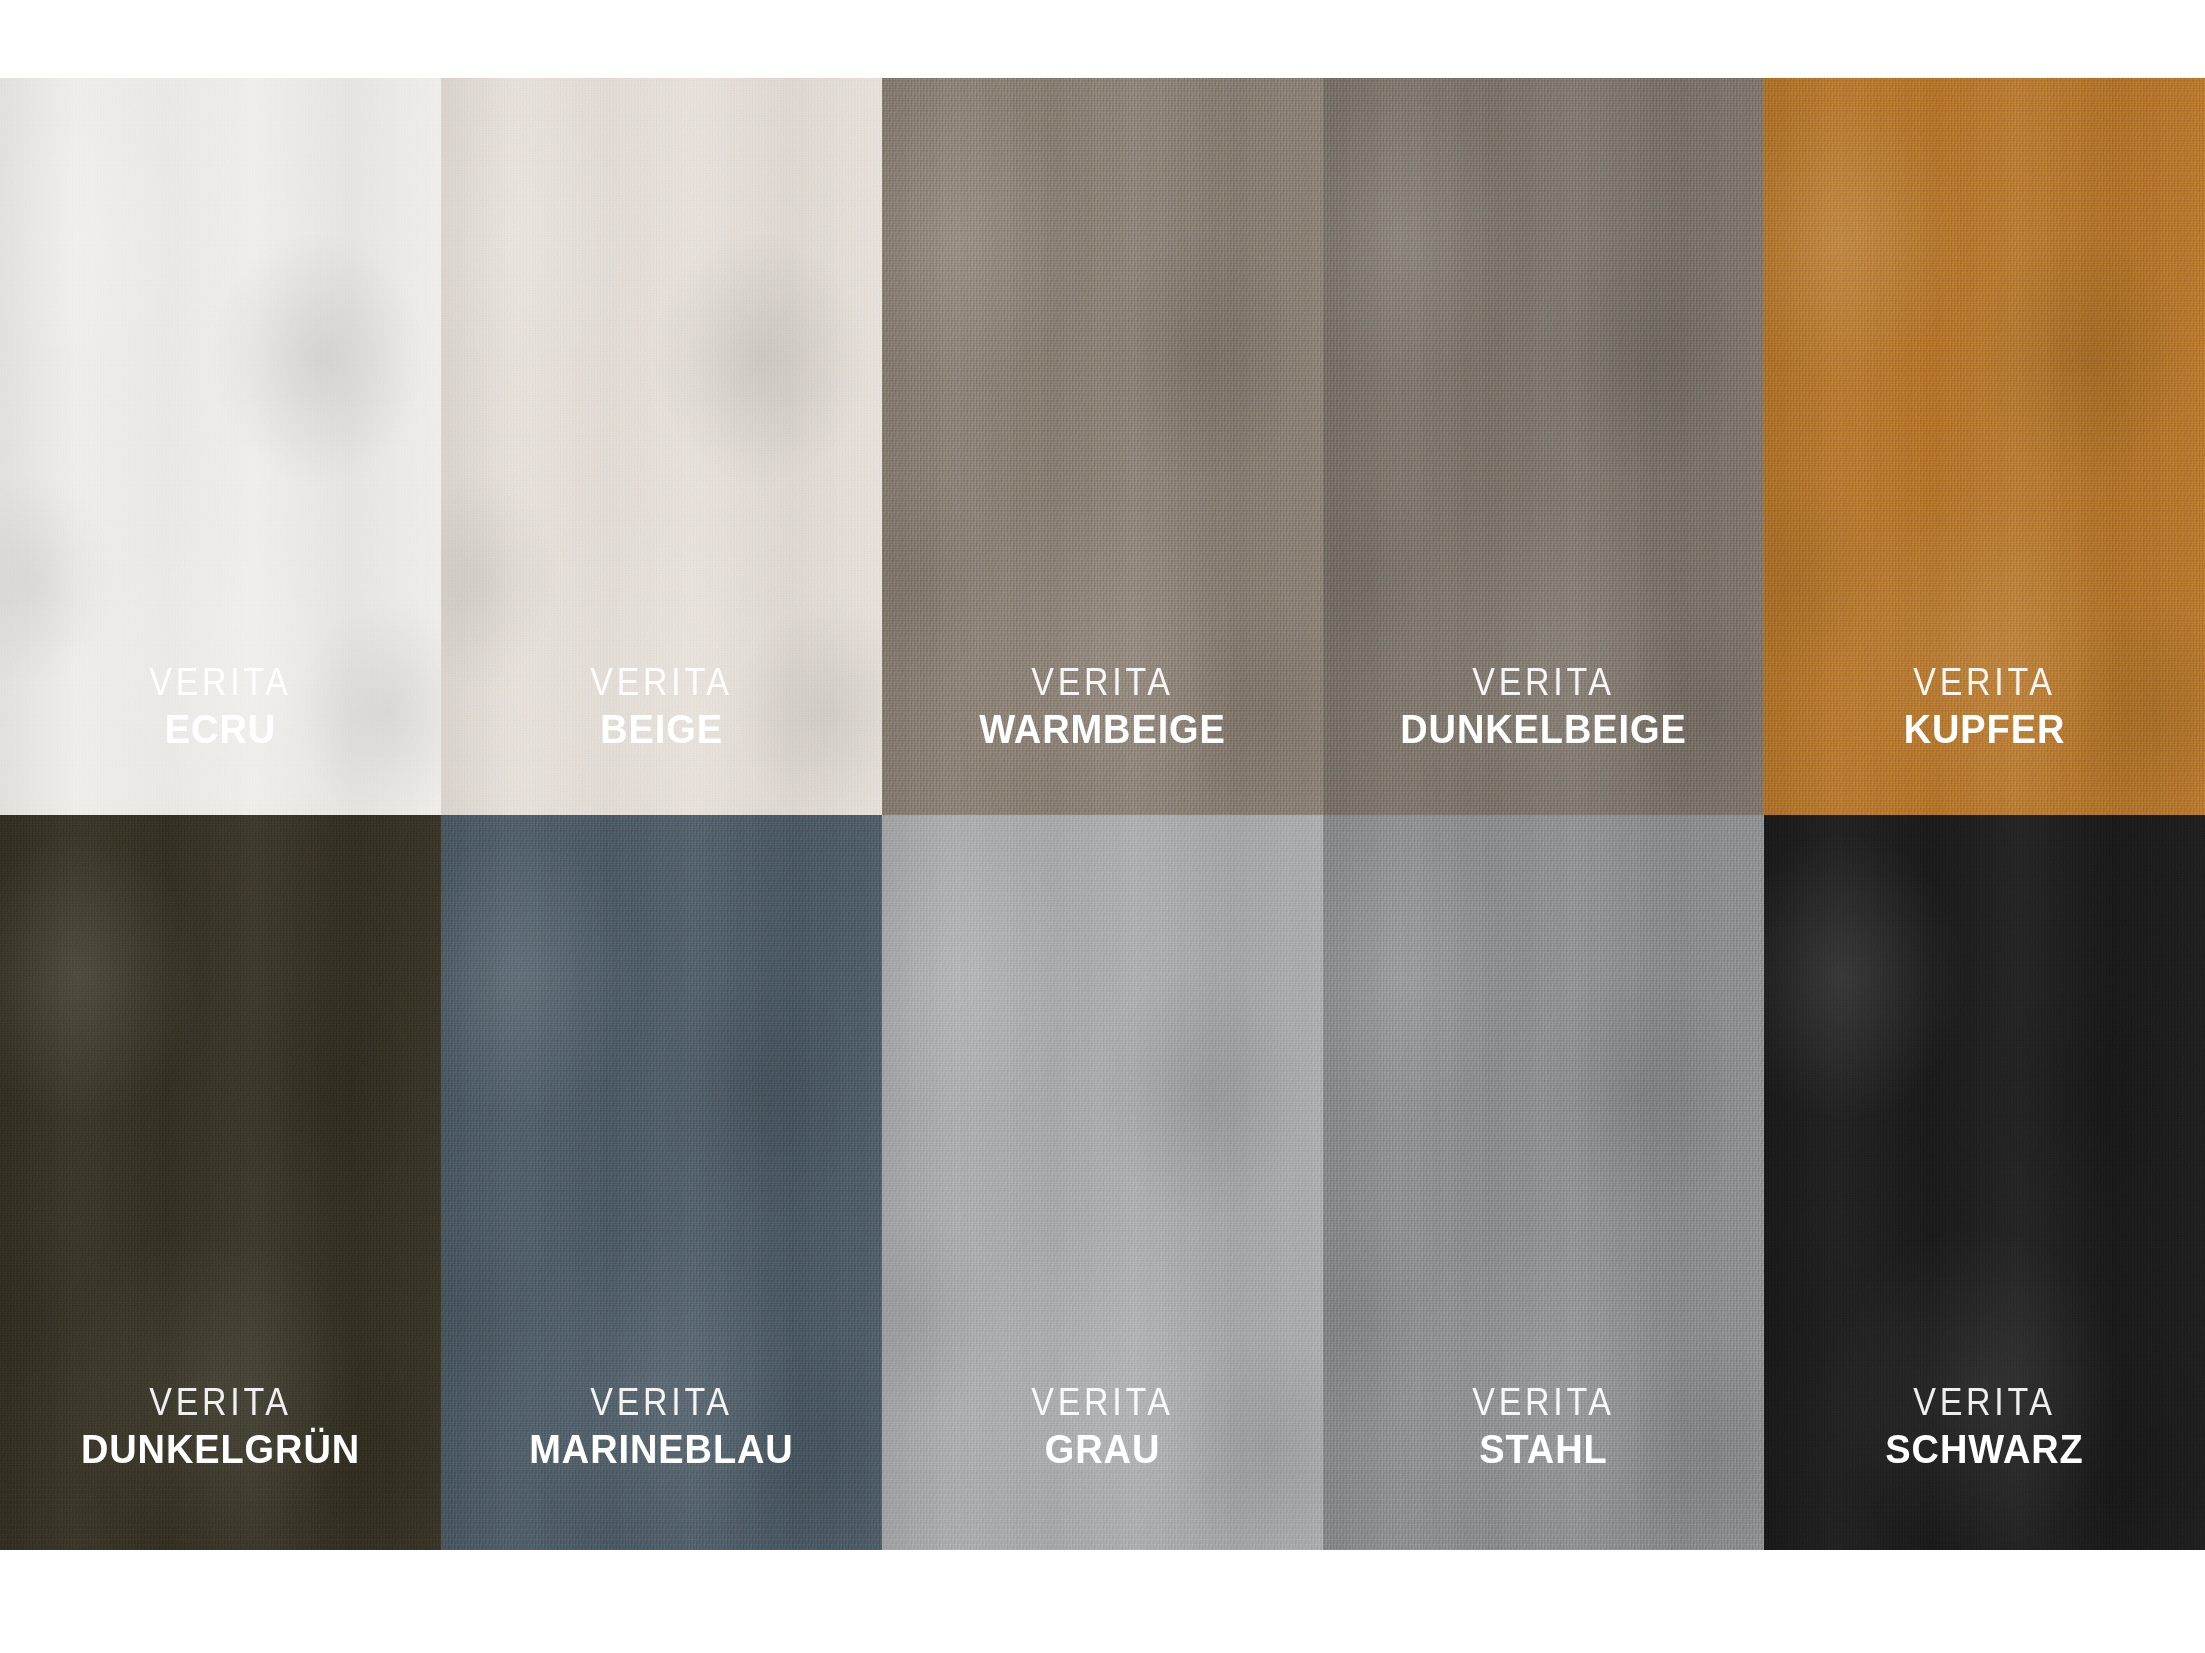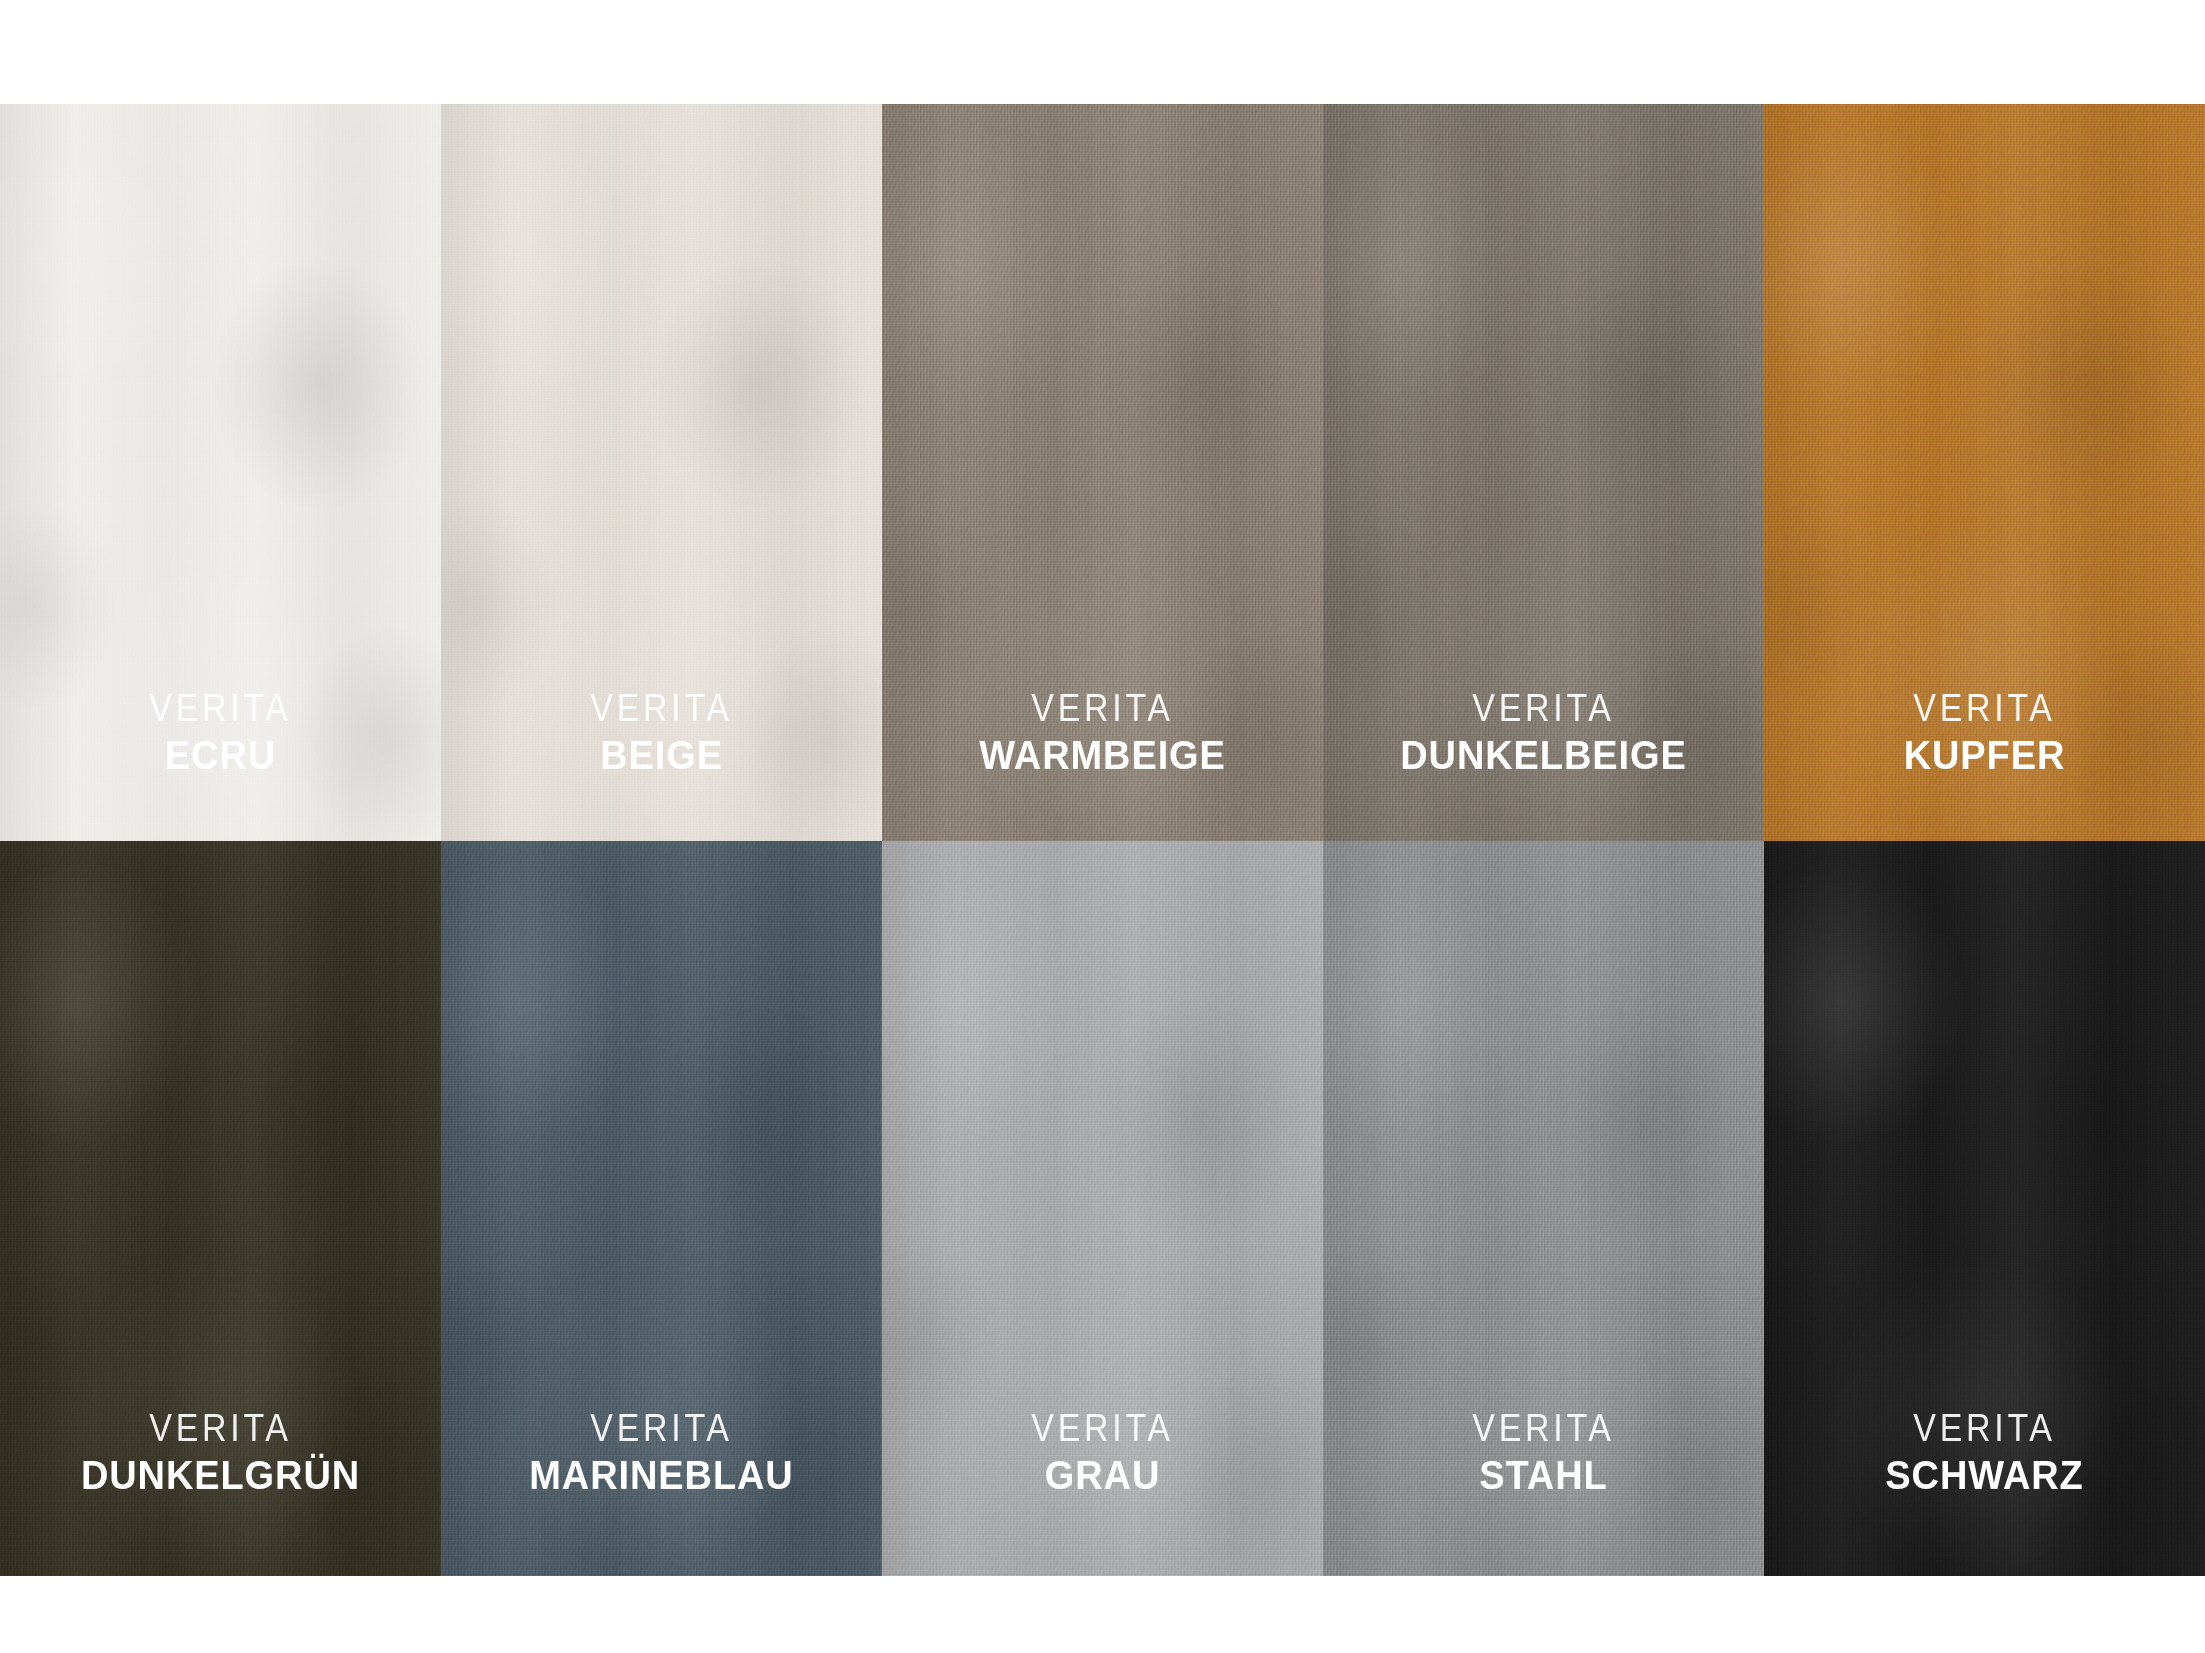--- a/index.html
+++ b/index.html
@@ -7,21 +7,21 @@
     width:2205px;height:1654px;
     background:#ffffff;
     font-family:"Liberation Sans", sans-serif;
     overflow:hidden;
   }
   #stage{position:relative;width:2205px;height:1654px;background:#fff;}
 
   
   #grid{
     position:absolute;
-    left:0; top:104px;
+    left:0; top:78px;
     width:1772px; height:1472px;
     display:grid;
     grid-template-columns:repeat(5,441px);
     grid-template-rows:737px 735px;
   }
 
   .swatch{
     position:relative;
     overflow:hidden;
     display:flex;

